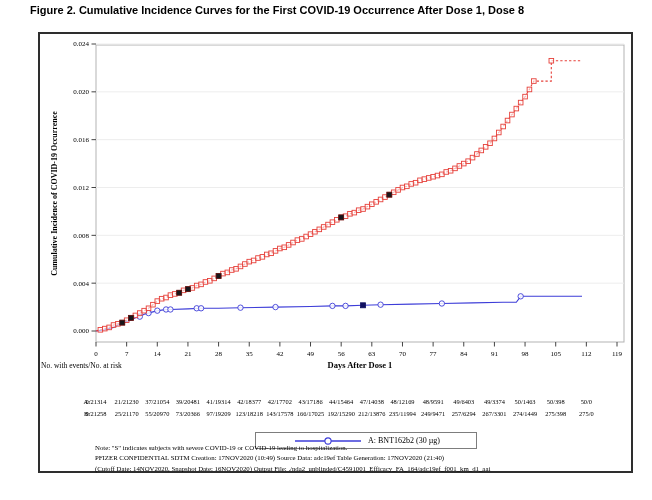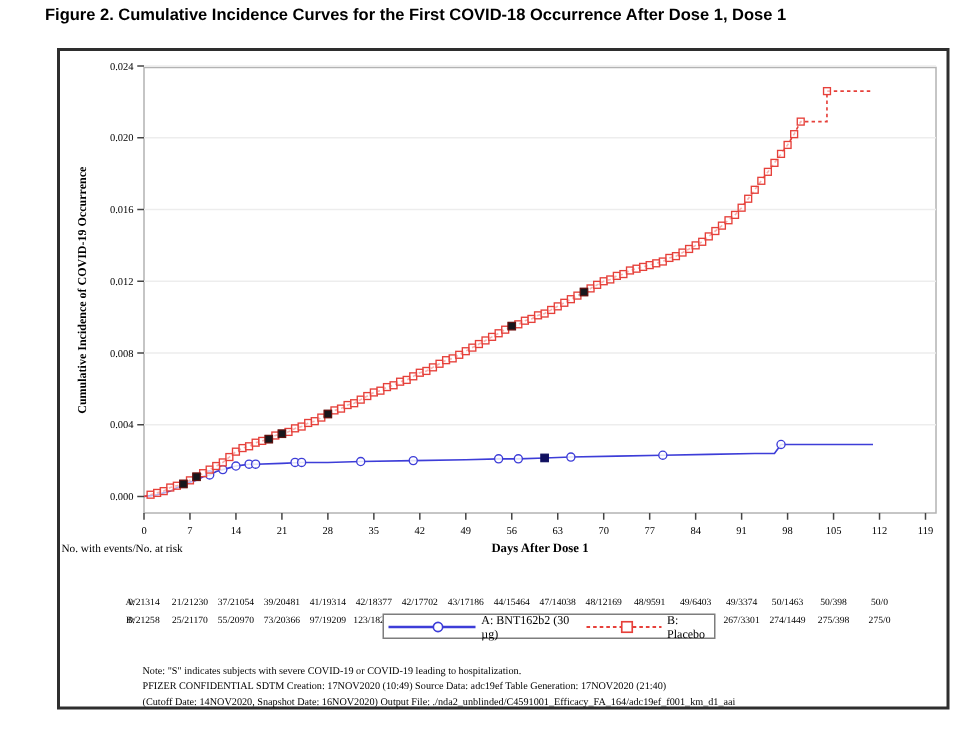--- a/index.html
+++ b/index.html
@@ -8,32 +8,32 @@
   .title{position:absolute;left:30px;top:4px;width:600px;
          font-family:"Liberation Sans","DejaVu Sans",sans-serif;
          font-weight:bold;font-size:11px;line-height:13.5px;color:#000;}
   .figure-border{position:absolute;left:38px;top:32px;width:595px;height:441px;
                  border:2px solid #2e2e2e;box-sizing:border-box;background:#fff;}
   #chart-svg{position:absolute;left:0;top:0;}
   .risk-heading{position:absolute;left:41px;top:361px;font-size:7.5px;}
   .risk-row{position:absolute;left:0;top:0;width:652px;height:10px;font-size:6.4px;}
   .risk-label{position:absolute;left:62px;width:28px;text-align:right;}
   .risk-val{position:absolute;transform:translateX(-50%);white-space:nowrap;}
-  .legend{position:absolute;left:255px;top:409px;width:222px;height:17px;
+  .legend{position:absolute;left:255px;top:432px;width:222px;height:17px;
           border:1px solid #7d7d7d;box-sizing:border-box;background:#fff;
           display:flex;align-items:center;justify-content:center;gap:7px;font-size:8px;}
   .legend-item{display:flex;align-items:center;gap:4px;}
   .legend-item svg{display:block;}
   .notes{position:absolute;left:95px;top:443px;font-size:6.8px;line-height:10.3px;white-space:nowrap;}
 </style>
 </head>
 <body>
 
 <div class="title">
-  <div>Figure 2. Cumulative Incidence Curves for the First COVID-18 Occurrence After Dose 1, Dose 1</div>
+  <div>Figure 2. Cumulative Incidence Curves for the First COVID-19 Occurrence After Dose 1, Dose 8</div>
 </div>
 
 <div class="figure-border"></div>
 
 <svg id="chart-svg" width="652" height="500">
     <rect x="96" y="45" width="528" height="297" fill="#fff" stroke="#b3b3b3" stroke-width="1"></rect>
     <line x1="96" y1="283.1666666666667" x2="624" y2="283.1666666666667" stroke="#ededed" stroke-width="1"></line>
     <line x1="96" y1="235.33333333333334" x2="624" y2="235.33333333333334" stroke="#ededed" stroke-width="1"></line>
     <line x1="96" y1="187.5" x2="624" y2="187.5" stroke="#ededed" stroke-width="1"></line>
     <line x1="96" y1="139.66666666666669" x2="624" y2="139.66666666666669" stroke="#ededed" stroke-width="1"></line>
@@ -263,26 +263,19 @@
   </div>
 
 <div class="legend">
   <div class="legend-item">
     <svg width="72" height="10">
       <line id="leg-blue-line" x1="3" y1="5" x2="69" y2="5" stroke-width="1.6" stroke="#3d3dd8"></line>
       <circle id="leg-blue-marker" cx="36" cy="5" r="3.1" fill="#fff" stroke-width="1.1" stroke="#3d3dd8"></circle>
     </svg>
     <span>A: BNT162b2 (30 µg)</span>
   </div>
-  <div class="legend-item">
-    <svg width="58" height="10">
-      <line id="leg-red-line" x1="2" y1="5" x2="56" y2="5" stroke-width="1.2" stroke-dasharray="2.4,2" stroke="#e6403a"></line>
-      <rect id="leg-red-marker" x="25.5" y="1.5" width="7" height="7" fill="#fff" stroke-width="1.1" stroke="#e6403a"></rect>
-    </svg>
-    <span>B: Placebo</span>
-  </div>
 </div>
 
 <div class="notes">
   <div>Note: "S" indicates subjects with severe COVID-19 or COVID-19 leading to hospitalization.</div>
   <div>PFIZER CONFIDENTIAL SDTM Creation: 17NOV2020 (10:49) Source Data: adc19ef Table Generation: 17NOV2020 (21:40)</div>
   <div>(Cutoff Date: 14NOV2020, Snapshot Date: 16NOV2020) Output File: ./nda2_unblinded/C4591001_Efficacy_FA_164/adc19ef_f001_km_d1_aai</div>
 </div>
 
 </body></html>

